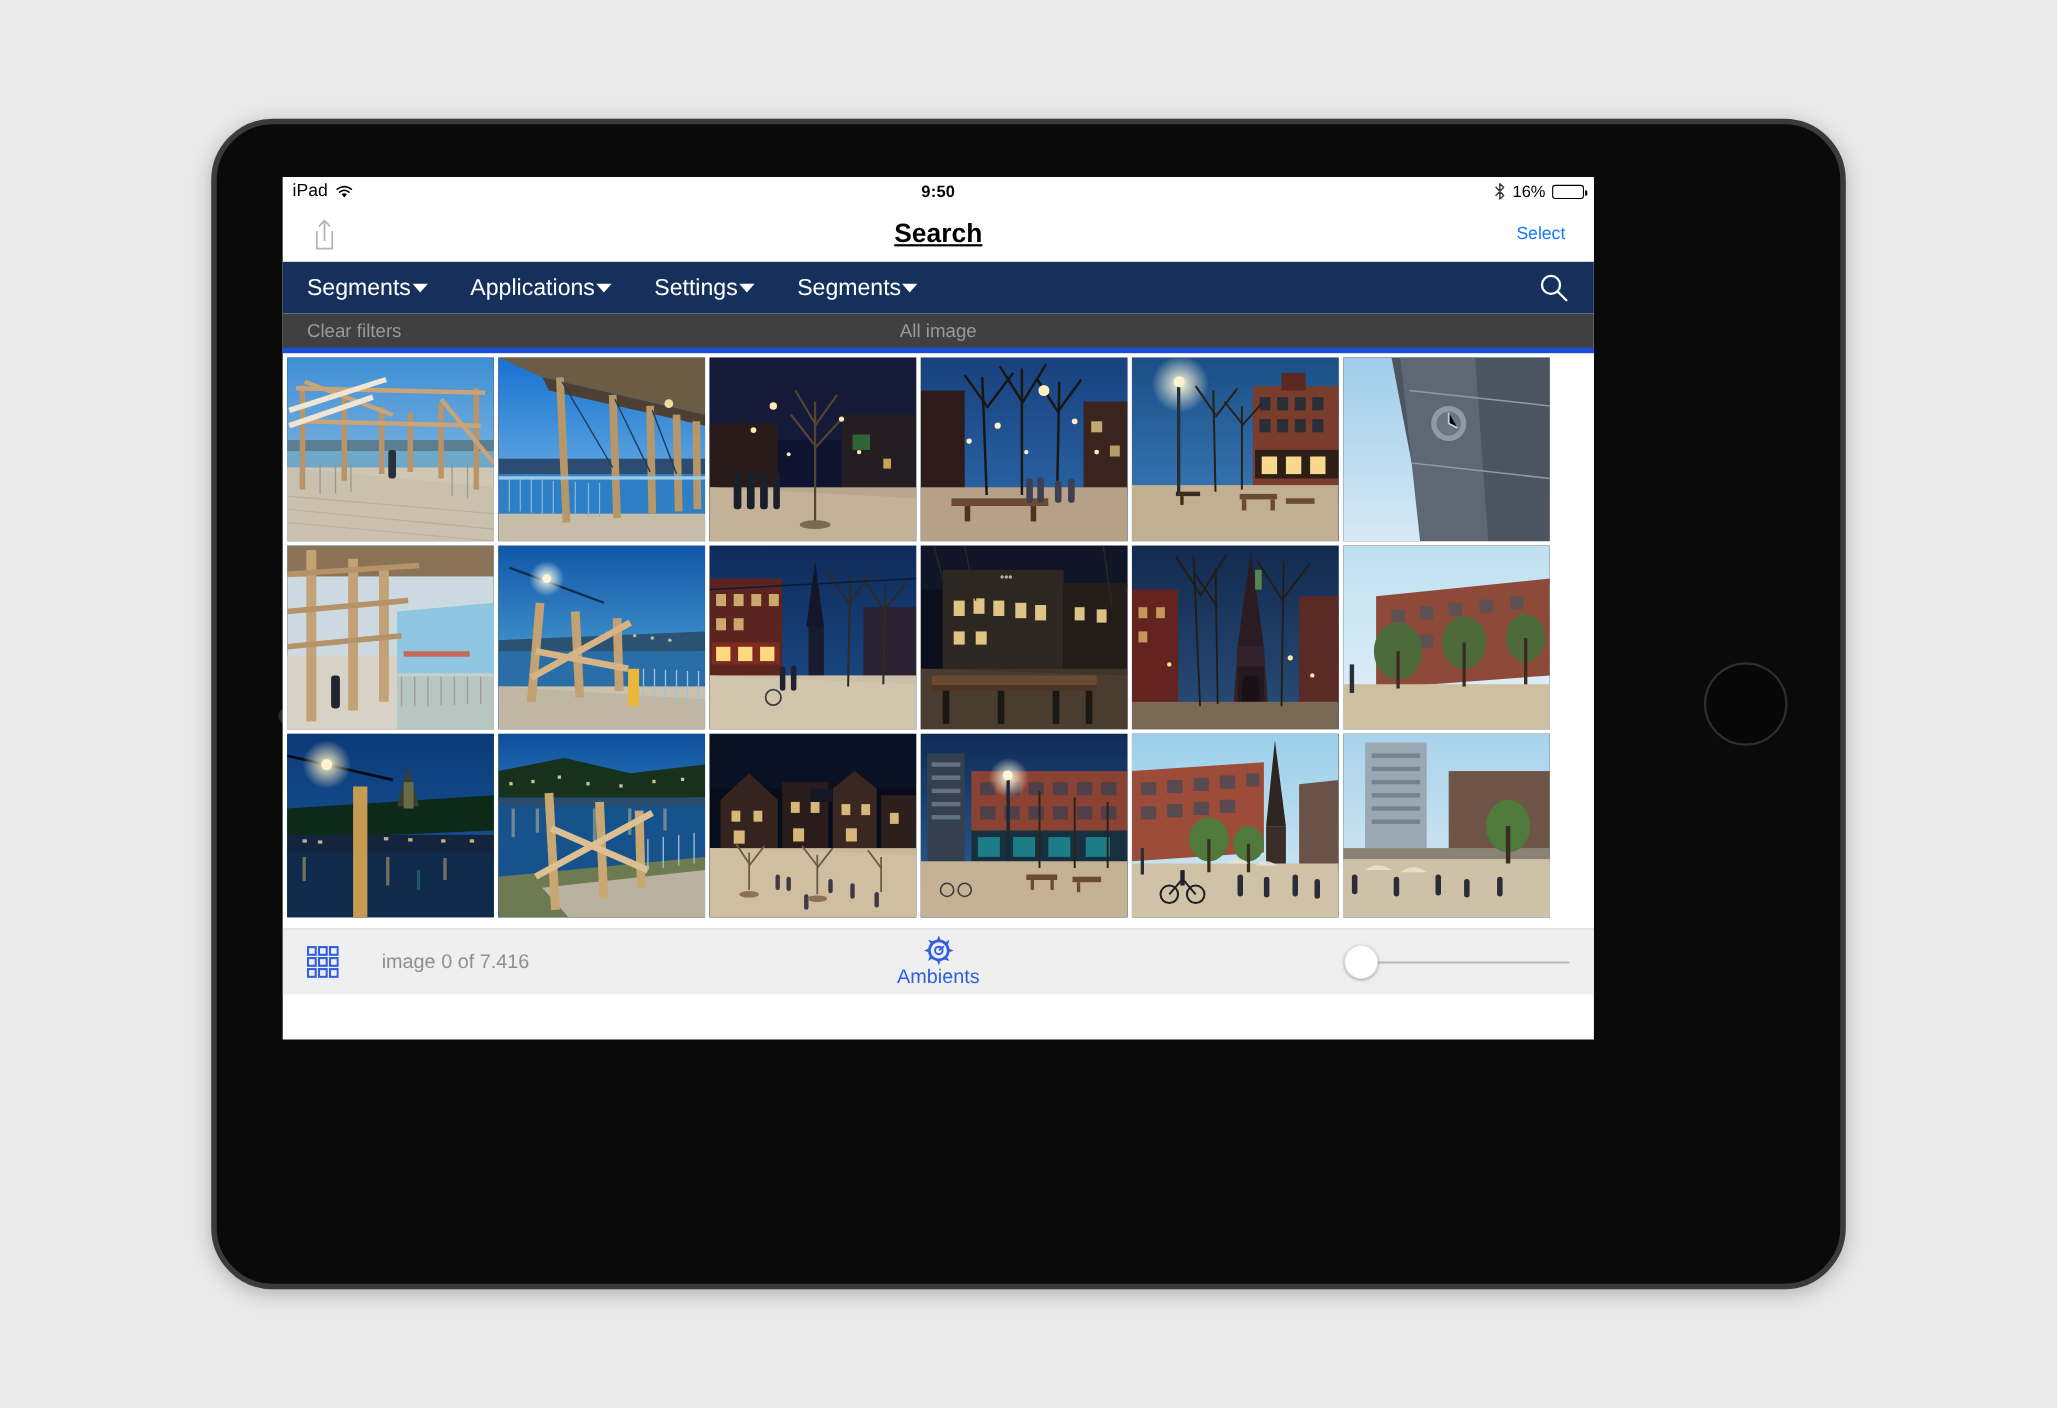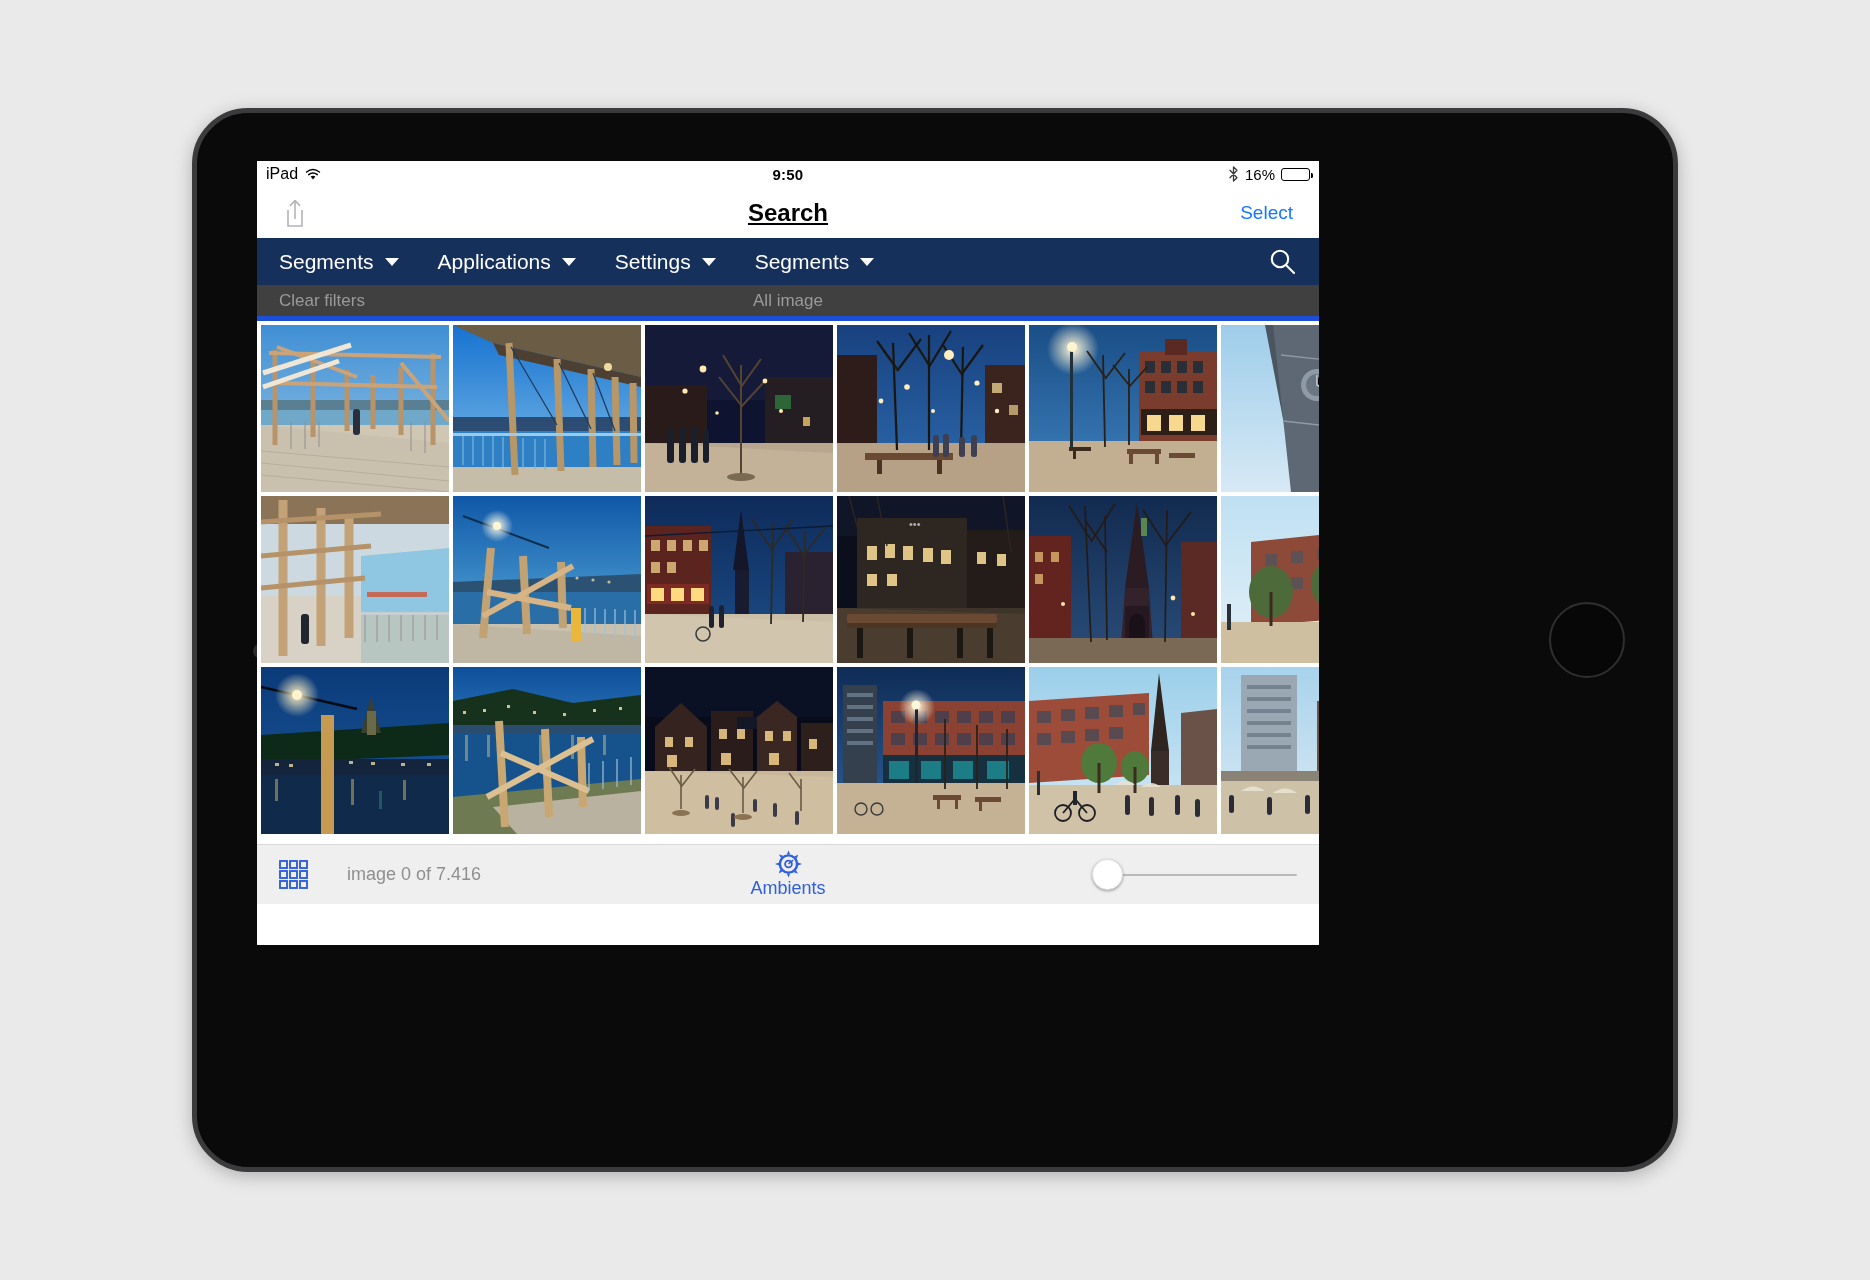--- a/index.html
+++ b/index.html
@@ -33,21 +33,21 @@
     transform:translateY(-50%);
     width:72px;height:72px;border-radius:50%;
     border:2px solid #2f2f31;
     background:#070707;
   }
 
   
   #screen{
     position:absolute;
     left:60px; top:48px;
-    width:1062px; height:784px;
+    width:1192px; height:784px;
     background:#ffffff;
     overflow:hidden;
   }
 
   
   .statusbar{
     height:26px;background:#fff;
     display:flex;align-items:center;
     font-size:16px;color:#000;
     position:relative;
@@ -78,31 +78,31 @@
     padding:0 26px;
     box-sizing:border-box;
   }
   .share-ico{width:24px;height:30px;display:block;}
   .nav-title{
     position:absolute;left:0;right:0;text-align:center;
     font-size:24px;font-weight:bold;color:#000;
     pointer-events:none;
     text-decoration:underline;
   }
-  .nav-right{margin-left:auto;font-size:19px;color:#1478ff;position:relative;z-index:2;}
+  .nav-right{margin-left:auto;font-size:16px;color:#1478ff;position:relative;z-index:2;}
 
   
   .filterbar{
     height:47px;background:#16305c;
     display:flex;align-items:center;
     padding:0 22px;box-sizing:border-box;
     position:relative;
   }
   .fb-item{
-    display:flex;align-items:center;gap:11px;
+    display:flex;align-items:center;gap:1px;
     color:#fff;font-size:21px;
     margin-right:39px;
     white-space:nowrap;
   }
   .caret{
     width:0;height:0;
     border-left:7px solid transparent;
     border-right:7px solid transparent;
     border-top:8px solid #fff;
     display:block;

